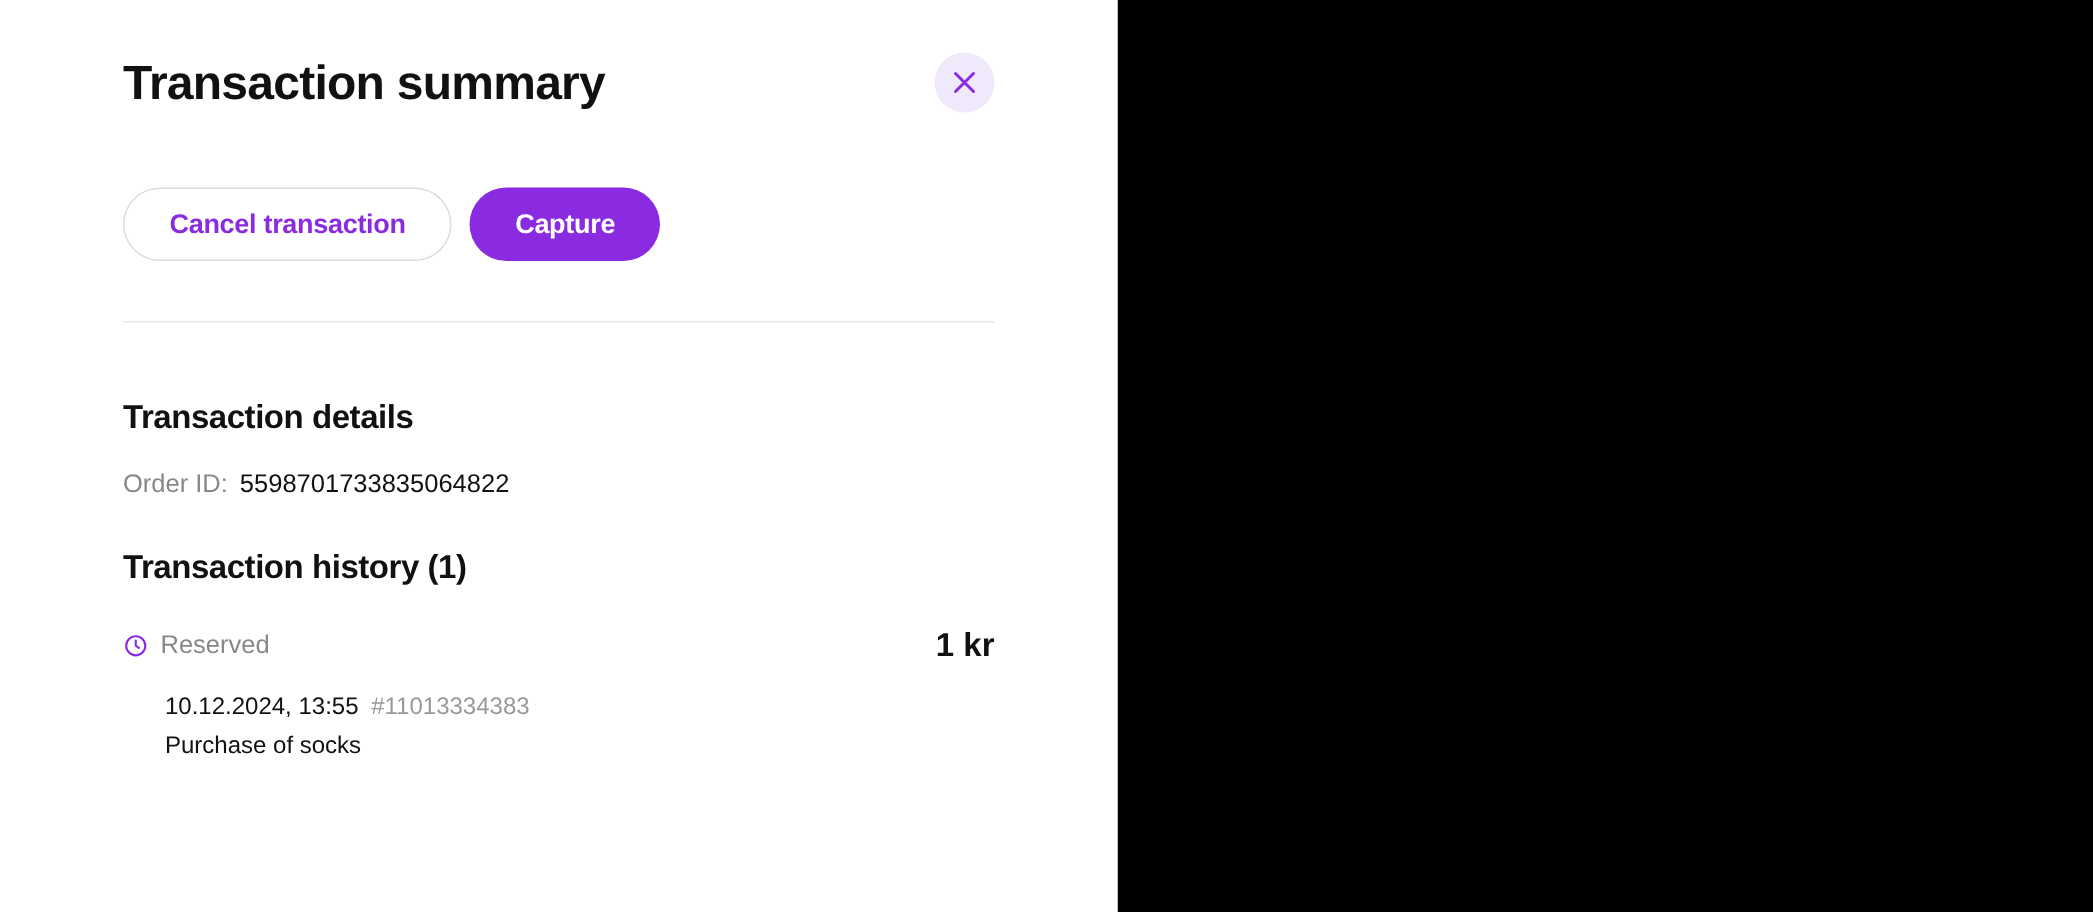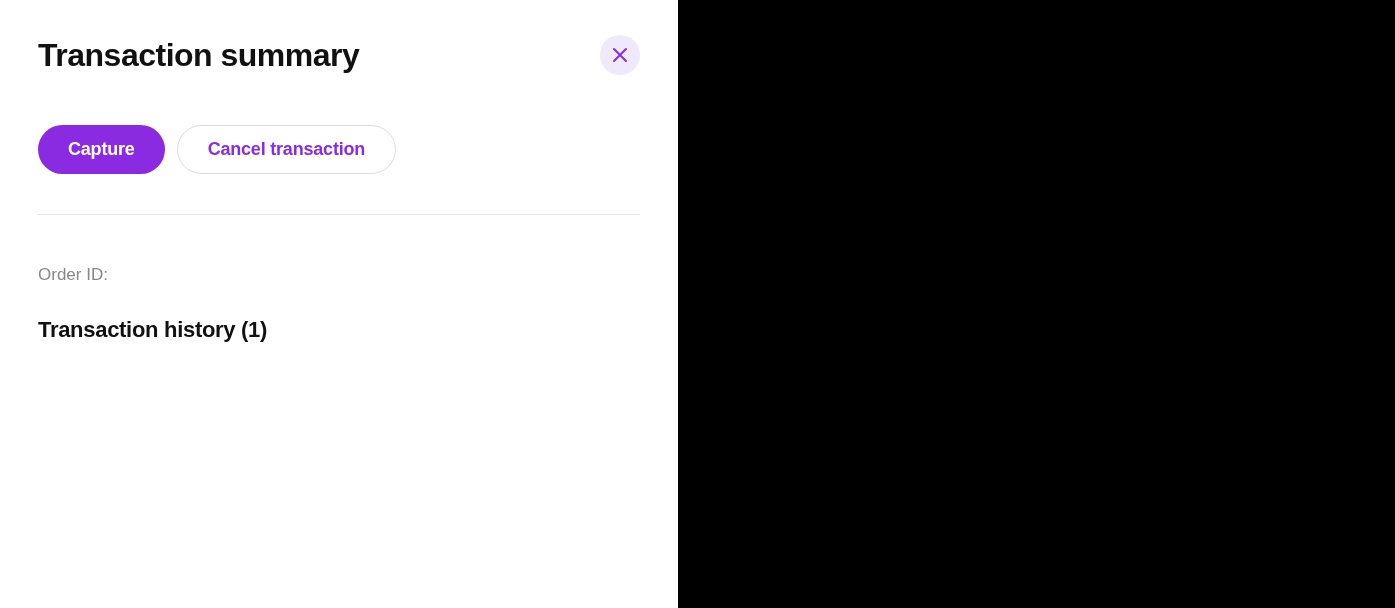--- a/index.html
+++ b/index.html
@@ -10,24 +10,24 @@
     
     body {
       font-family: -apple-system, BlinkMacSystemFont, 'Segoe UI', sans-serif;
       display: flex;
       width: 1395px;
       height: 608px;
       overflow: hidden;
     }
     
     .panel {
-      width: 678px;
+      width: 745px;
       height: 608px;
       background: #ffffff;
-      padding: 35px 38px;
+      padding: 35px 82px;
       position: relative;
     }
     
     .right-area {
       flex: 1;
       background: #000000;
     }
     
     .header-row {
       display: flex;
@@ -188,34 +188,56 @@
   <div class="header-row">
     <h1 class="title">Transaction summary</h1>
     <button class="close-btn">
       <svg viewBox="0 0 16 16" fill="none">
         <path d="M2 2 L14 14 M14 2 L2 14" stroke-linecap="round"></path>
       </svg>
     </button>
   </div>
 
   <div class="actions">
+    <button class="btn btn-secondary">Cancel transaction</button>
     <button class="btn btn-primary">Capture</button>
-    <button class="btn btn-secondary">Cancel transaction</button>
   </div>
 
   <div class="divider"></div>
 
   <div>
+    <h2 class="section-title">Transaction details</h2>
 
     <div class="detail-row">
       <span class="detail-label">Order ID:</span>
+      <span class="detail-value">5598701733835064822</span>
     </div>
 
   </div>
 
   <div class="history-section">
     <h2 class="section-title">Transaction history (1)</h2>
 
+    <div class="history-item">
+      <div class="history-header">
+        <div class="status-group">
+          <svg class="clock-icon" viewBox="0 0 24 24">
+            <circle cx="12" cy="12" r="9"></circle>
+            <path d="M12 7 L12 12 L15 14" stroke-linecap="round"></path>
+          </svg>
+          <span class="status-text">Reserved</span>
+        </div>
+        <span class="amount">1 kr</span>
+      </div>
+
+      <div class="history-meta">
+        <div class="meta-line">
+          <span class="timestamp">10.12.2024, 13:55</span>
+          <span class="reference">#11013334383</span>
+        </div>
+        <div class="description">Purchase of socks</div>
+      </div>
+    </div>
   </div>
 
 </div>
 
 <div class="right-area"></div>
 
 </body></html>

